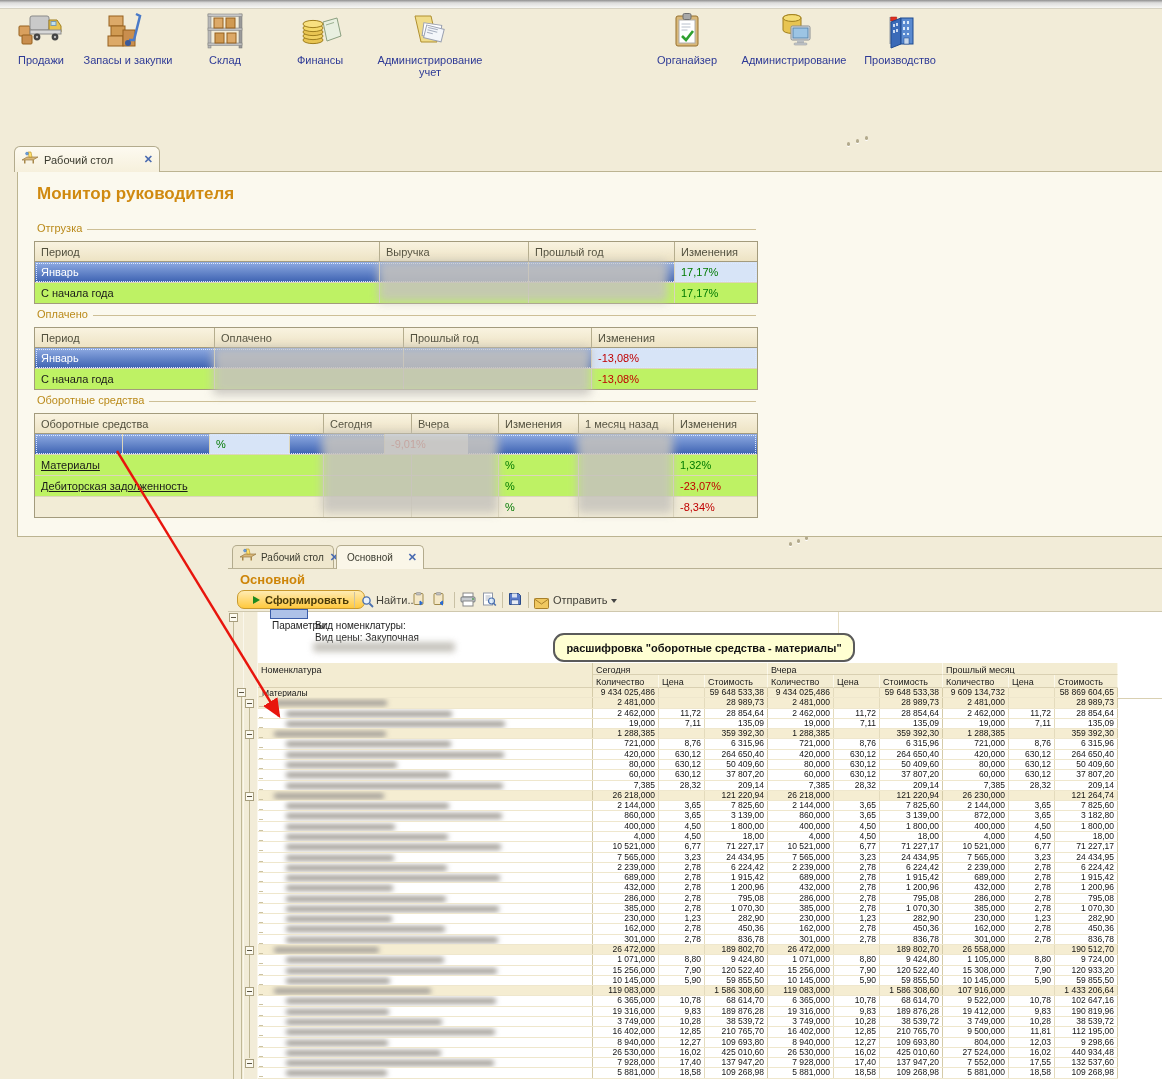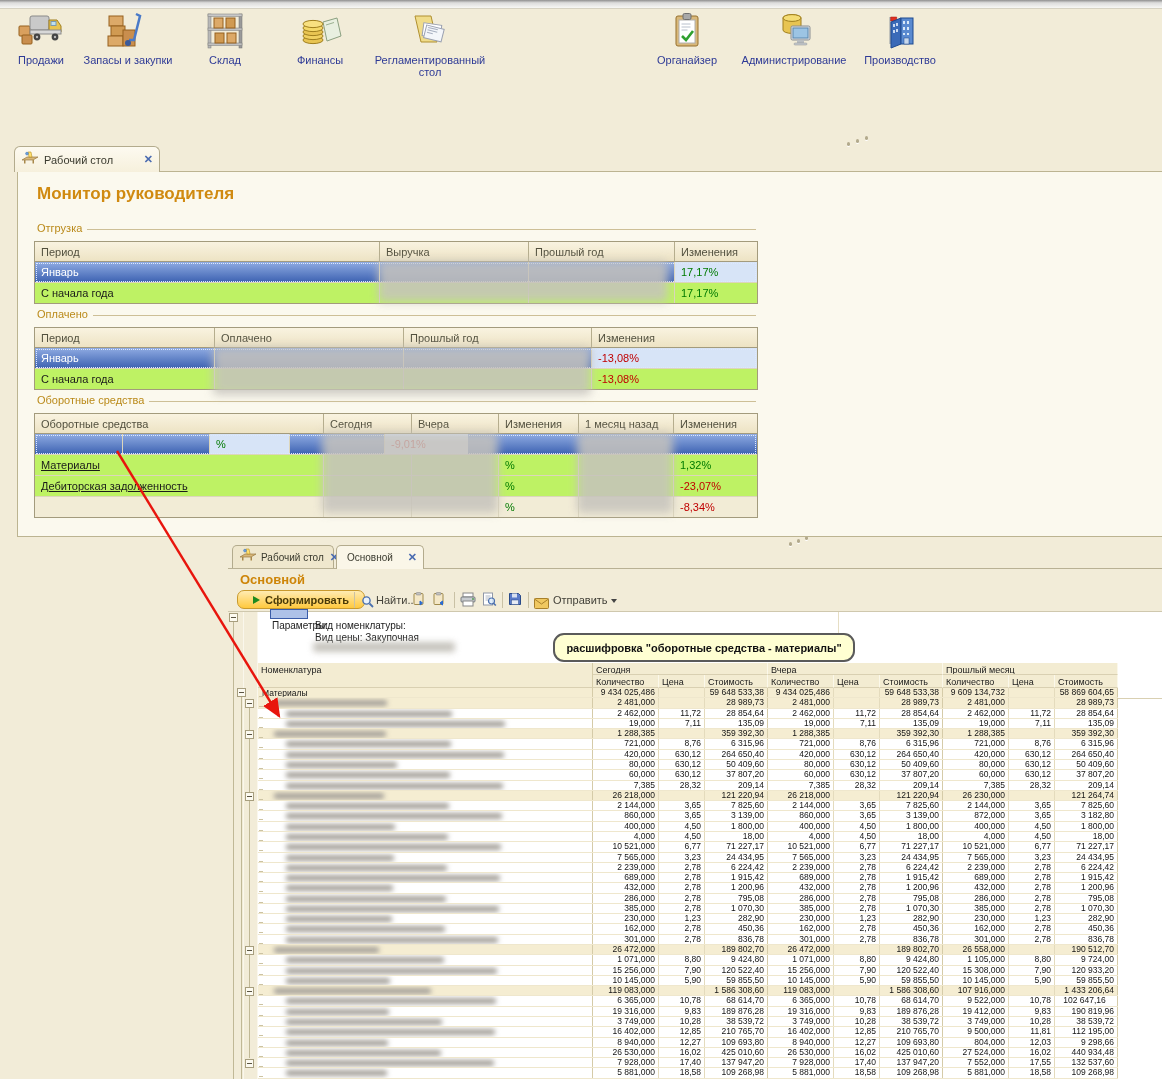--- a/index.html
+++ b/index.html
@@ -159,21 +159,21 @@
       </div>
       <div class="abs nav-item" style="left: 366px; width: 128px;">
         <div class="nav-icn">
           <svg width="46" height="38" viewBox="0 0 46 38">
             <path d="M8 4 h16 l6 26 H14 z" fill="#F0DC8A" stroke="#B09030"></path>
             <rect x="16" y="12" width="18" height="13" fill="#FFFFFF" stroke="#9AA0B0" transform="rotate(8 25 18)"></rect>
             <rect x="18" y="15" width="18" height="13" fill="#F4F6FA" stroke="#9AA0B0" transform="rotate(14 27 21)"></rect>
             <path d="M20 17 h10 M20 19.5 h10 M20 22 h6" stroke="#A8B0C0" transform="rotate(14 27 21)"></path>
           </svg>
         </div>
-        <div class="nav-label">Регламентированный стол</div>
+        <div class="nav-label">Администрирование учет</div>
       </div>
       <div class="abs nav-item" style="left: 638px; width: 98px;">
         <div class="nav-icn">
           <svg width="46" height="38" viewBox="0 0 46 38">
             <rect x="12" y="4" width="22" height="30" rx="2" fill="#D9B87A" stroke="#96702E"></rect>
             <rect x="15" y="8" width="16" height="23" fill="#FFFFFF" stroke="#B0B0B0"></rect>
             <rect x="19" y="1.5" width="8" height="6" rx="1.5" fill="#A8A8A8" stroke="#707070"></rect>
             <path d="M17.5 12 h9 M17.5 15 h9 M17.5 18 h6" stroke="#B8C0CC"></path>
             <path d="M18 24 l4 4 7 -9" fill="none" stroke="#30A030" stroke-width="2.6"></path>
           </svg>
@@ -786,21 +786,21 @@
       <div class="rrow">
         <div class="rcell rname"><span class="nblur" style="margin-left: 24px; width: 210px;"></span></div>
         <div class="rcell" style="width: 66px;">6 365,000</div>
         <div class="rcell" style="width: 46px;">10,78</div>
         <div class="rcell major" style="width: 63px;">68 614,70</div>
         <div class="rcell" style="width: 66px;">6 365,000</div>
         <div class="rcell" style="width: 46px;">10,78</div>
         <div class="rcell major" style="width: 63px;">68 614,70</div>
         <div class="rcell" style="width: 66px;">9 522,000</div>
         <div class="rcell" style="width: 46px;">10,78</div>
-        <div class="rcell major" style="width: 63px; text-align: center;">102 647,16</div>
+        <div class="rcell major" style="width: 63px;">102 647,16</div>
       </div>
       <div class="rrow">
         <div class="rcell rname"><span class="nblur" style="margin-left: 24px; width: 103px;"></span></div>
         <div class="rcell" style="width: 66px;">19 316,000</div>
         <div class="rcell" style="width: 46px;">9,83</div>
         <div class="rcell major" style="width: 63px;">189 876,28</div>
         <div class="rcell" style="width: 66px;">19 316,000</div>
         <div class="rcell" style="width: 46px;">9,83</div>
         <div class="rcell major" style="width: 63px;">189 876,28</div>
         <div class="rcell" style="width: 66px;">19 412,000</div>

